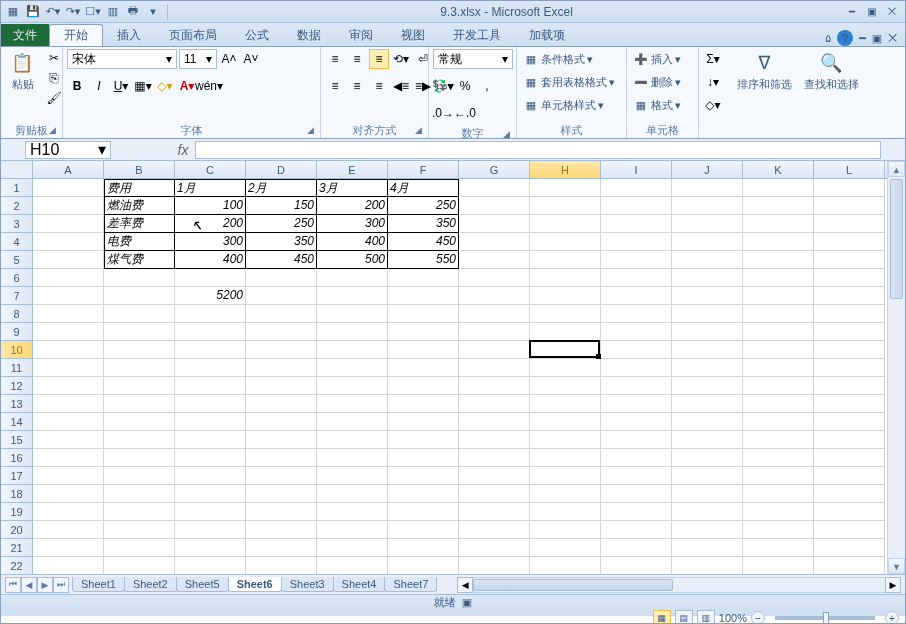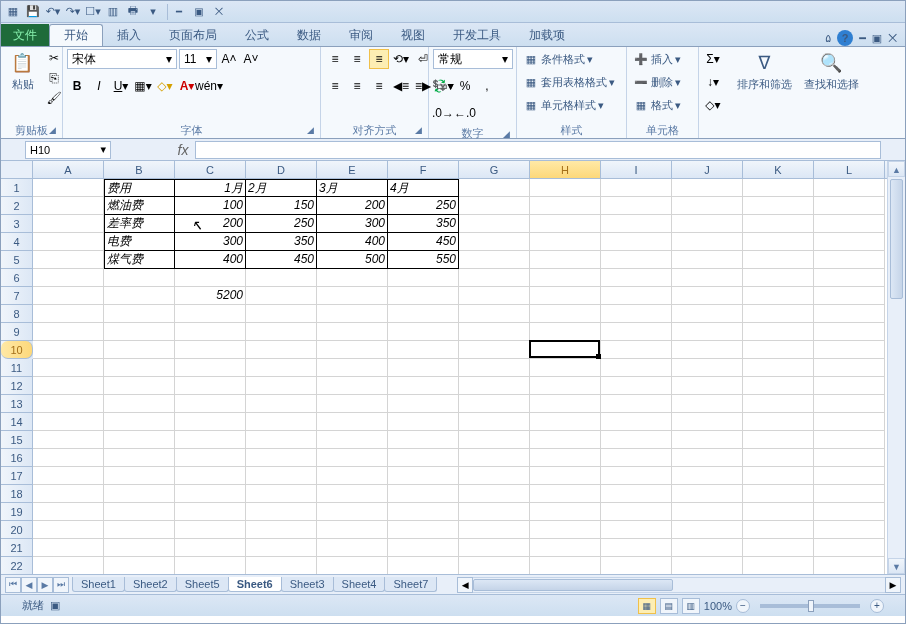--- a/index.html
+++ b/index.html
@@ -9,21 +9,21 @@
 .titlebar { height: 22px; background: linear-gradient(#dce7f5, #cddff0); display: flex; align-items: center; border-bottom: 1px solid #a8bdd8; }
 .qat { display: flex; align-items: center; gap: 4px; padding-left: 4px; }
 .qat-icon { width: 16px; height: 16px; display: flex; align-items: center; justify-content: center; font-size: 11px; color: #3b5a82; }
 .qat-sep { width: 1px; height: 16px; background: #a8bdd8; margin: 0 2px; }
 .title-center { flex: 1; text-align: center; color: #3b5a82; font-size: 12px; }
 .win-controls { display: flex; gap: 2px; padding-right: 4px; }
 .win-btn { width: 18px; height: 14px; font-size: 10px; color: #3b5a82; display: flex; align-items: center; justify-content: center; }
 
 
 .tabs { height: 24px; background: linear-gradient(#dce7f5, #cddff0); display: flex; align-items: flex-end; border-bottom: 1px solid #8ba0bc; }
-.tab-file { background: #1e6b3a; color: #86efac; padding: 2px 12px; font-size: 12px; height: 22px; display: flex; align-items: center; }
+.tab-file { background: #1e6b3a; color: #e5e5e5; padding: 2px 12px; font-size: 12px; height: 22px; display: flex; align-items: center; }
 .tab { padding: 4px 14px; font-size: 12px; color: #3b5a82; height: 22px; display: flex; align-items: center; cursor: pointer; }
 .tab.active { background: #f5f9fd; border: 1px solid #8ba0bc; border-bottom: none; border-radius: 3px 3px 0 0; color: #3b5a82; }
 .tab-right { margin-left: auto; display: flex; gap: 6px; padding-right: 8px; align-items: center; }
 .tab-right span { color: #3b5a82; font-size: 11px; }
 .help-circle { width: 16px; height: 16px; background: #2f7fd1; border-radius: 50%; color: #fff; display: flex; align-items: center; justify-content: center; font-size: 10px; font-weight: bold; }
 
 
 .ribbon { height: 92px; background: #f5f9fd; display: flex; border-bottom: 1px solid #8ba0bc; }
 .rgroup { border-right: 1px solid #c5d4e8; display: flex; flex-direction: column; position: relative; padding: 2px 4px 0 4px; }
 .rgroup-body { flex: 1; display: flex; align-items: flex-start; gap: 4px; }
@@ -37,33 +37,33 @@
 .font-row { display: flex; align-items: center; gap: 2px; margin-bottom: 3px; }
 .font-name { width: 110px; height: 20px; border: 1px solid #a8bdd8; background: #fff; padding: 0 4px; font-size: 12px; display: flex; align-items: center; justify-content: space-between; }
 .font-size { width: 38px; height: 20px; border: 1px solid #a8bdd8; background: #fff; padding: 0 4px; font-size: 12px; display: flex; align-items: center; justify-content: space-between; }
 .fbtn { width: 20px; height: 20px; display: flex; align-items: center; justify-content: center; font-size: 12px; border: 1px solid transparent; }
 .combo { height: 20px; border: 1px solid #a8bdd8; background: #fff; padding: 0 4px; font-size: 12px; display: flex; align-items: center; justify-content: space-between; min-width: 60px; }
 .mini-btn { display: flex; align-items: center; gap: 2px; font-size: 11px; color: #3b5a82; height: 20px; padding: 0 2px; }
 .mini-btn .mico { width: 16px; height: 16px; display: flex; align-items: center; justify-content: center; }
 
 
 .fbar-row { height: 22px; background: #e8eff9; display: flex; align-items: center; border-bottom: 1px solid #a8bdd8; }
-.namebox { width: 86px; height: 18px; background: #fff; border: 1px solid #a8bdd8; margin-left: 24px; padding: 0 4px; font-size: 11px; display: flex; align-items: center; justify-content: space-between; }
+.namebox { width: 86px; height: 18px; background: #fff; border: 1px solid #a8bdd8; margin-left: 24px; padding: 0 4px; font-size: 16px; display: flex; align-items: center; justify-content: space-between; }
 .fx-lbl { width: 24px; text-align: center; font-style: italic; color: #666; font-size: 14px; margin-left: 60px; }
 .fbar-input { flex: 1; height: 18px; background: #fff; border: 1px solid #a8bdd8; margin-right: 24px; }
 
 
 .grid-wrap { position: relative; height: 413px; overflow: hidden; background: #fff; }
 .corner { position: absolute; left: 0; top: 0; width: 32px; height: 18px; background: #e8eff9; border-right: 1px solid #a8bdd8; border-bottom: 1px solid #a8bdd8; }
 .colheads { position: absolute; left: 32px; top: 0; right: 18px; height: 18px; display: flex; background: linear-gradient(#f0f5fb, #dce7f5); border-bottom: 1px solid #a8bdd8; }
 .colh { width: 71px; border-right: 1px solid #a8bdd8; text-align: center; font-size: 11px; color: #3b5a82; line-height: 18px; }
 .colh.sel { background: linear-gradient(#ffe9a6, #fdd87a); color: #a5701a; }
 .rowheads { position: absolute; left: 0; top: 18px; width: 32px; bottom: 0; background: linear-gradient(90deg, #f0f5fb, #dce7f5); }
 .rowh { height: 18px; border-bottom: 1px solid #a8bdd8; border-right: 1px solid #a8bdd8; text-align: center; font-size: 11px; color: #3b5a82; line-height: 18px; }
-.rowh.sel { background: linear-gradient(90deg, #ffe9a6, #fdd87a); color: #a5701a; border-radius: 7px; }
+.rowh.sel { background: linear-gradient(90deg, #ffe9a6, #fdd87a); color: #a5701a; }
 .cells { position: absolute; left: 32px; top: 18px; right: 18px; bottom: 0; font-style: italic; }
 .row { display: flex; height: 18px; }
 .cell { width: 71px; height: 18px; border-right: 1px solid #d4d4d4; border-bottom: 1px solid #d4d4d4; font-size: 12px; padding: 0 2px; line-height: 17px; overflow: hidden; white-space: nowrap; }
 .cell.b-t { border-top: 1px solid #000; }
 .cell.b-l { border-left: 1px solid #000; }
 .cell.b-r { border-right: 1px solid #000; }
 .cell.b-b { border-bottom: 1px solid #000; }
 .cell.num { text-align: right; }
 .active-cell { position: absolute; border: 2px solid #000; pointer-events: none; }
 .active-cell::after { content: ''; position: absolute; right: -3px; bottom: -3px; width: 5px; height: 5px; background: #000; }
@@ -77,21 +77,21 @@
 .nav-arrows { display: flex; padding-left: 4px; gap: 0; }
 .nav-arrows span { width: 16px; height: 16px; border: 1px solid #a8bdd8; background: #f0f5fb; font-size: 9px; display: flex; align-items: center; justify-content: center; color: #5a7aa5; }
 .sheet-tab { padding: 1px 8px; font-size: 11px; background: #dce7f5; border: 1px solid #a8bdd8; border-top: none; margin-left: -1px; color: #3b5a82; border-radius: 0 0 3px 3px; }
 .sheet-tab.active { background: #fff; font-weight: bold; }
 .hscroll { flex: 1; margin: 0 4px 0 20px; height: 16px; background: #e8eff9; display: flex; align-items: center; }
 .hscroll .arr { width: 16px; height: 16px; border: 1px solid #a8bdd8; background: #f0f5fb; font-size: 9px; display: flex; align-items: center; justify-content: center; }
 .hscroll .track { flex: 1; height: 16px; border-top: 1px solid #c5d4e8; border-bottom: 1px solid #c5d4e8; position: relative; }
 .hscroll .thumb { position: absolute; left: 0; width: 200px; top: 1px; bottom: 1px; background: linear-gradient(#dce7f5,#c5d4e8); border: 1px solid #a8bdd8; border-radius: 2px; }
 
 
-.statusbar { height: 22px; background: linear-gradient(#dce7f5,#cddff0); display: flex; align-items: center; border-top: 1px solid #a8bdd8; font-size: 11px; color: #3b5a82; padding: 0 21px; }
+.statusbar { height: 22px; background: linear-gradient(#dce7f5,#cddff0); display: flex; align-items: center; border-top: 1px solid #a8bdd8; font-size: 11px; color: #3b5a82; padding: 0 6px; flex-direction: column; }
 .status-left { display: flex; align-items: center; gap: 6px; }
 .status-right { margin-left: auto; display: flex; align-items: center; gap: 4px; }
 .view-btn { width: 18px; height: 16px; border: 1px solid #a8bdd8; background: #f0f5fb; display: flex; align-items: center; justify-content: center; font-size: 9px; }
 .view-btn.active { background: #fdeeb3; border-color: #f0c04a; }
 .zoom-slider { width: 100px; height: 4px; background: #a8bdd8; position: relative; margin: 0 6px; }
 .zoom-slider .knob { position: absolute; left: 48px; top: -4px; width: 6px; height: 12px; background: #f0f5fb; border: 1px solid #8ba0bc; }
 .zoom-btn { width: 14px; height: 14px; border: 1px solid #a8bdd8; background: #f0f5fb; border-radius: 50%; display: flex; align-items: center; justify-content: center; font-size: 10px; }
 </style>
 </head>
 <body>
@@ -101,20 +101,21 @@
     <span class="qat-icon">▦</span>
     <span class="qat-icon">💾</span>
     <span class="qat-icon">↶▾</span>
     <span class="qat-icon">↷▾</span>
     <span class="qat-icon">☐▾</span>
     <span class="qat-icon">▥</span>
     <span class="qat-icon">🖶</span>
     <span class="qat-icon">▾</span>
     <span class="qat-sep"></span>
   </div>
+  <div class="title-center">9.3.xlsx - Microsoft Excel</div>
   <div class="win-controls">
     <span class="win-btn">━</span>
     <span class="win-btn">▣</span>
     <span class="win-btn">⨉</span>
   </div>
 </div>
 
 <div class="tabs">
   <div class="tab-file">文件</div>
   <div class="tab active">开始</div>
@@ -326,21 +327,21 @@
       <div class="rowh">18</div>
       <div class="rowh">19</div>
       <div class="rowh">20</div>
       <div class="rowh">21</div>
       <div class="rowh">22</div>
     </div>
   <div class="cells" id="cells">
       <div class="row">
         <div class="cell"></div>
         <div class="cell b-t b-l" style="border-right: 1px solid rgb(0, 0, 0); border-bottom: 1px solid rgb(0, 0, 0);">费用</div>
-        <div class="cell b-t" style="border-right: 1px solid rgb(0, 0, 0); border-bottom: 1px solid rgb(0, 0, 0); text-align: right;">1月</div>
+        <div class="cell b-t" style="border-right: 1px solid rgb(0, 0, 0); border-bottom: 1px solid rgb(0, 0, 0);">1月</div>
         <div class="cell b-t" style="border-right: 1px solid rgb(0, 0, 0); border-bottom: 1px solid rgb(0, 0, 0);">2月</div>
         <div class="cell b-t" style="border-right: 1px solid rgb(0, 0, 0); border-bottom: 1px solid rgb(0, 0, 0);">3月</div>
         <div class="cell b-t b-r" style="border-right: 1px solid rgb(0, 0, 0); border-bottom: 1px solid rgb(0, 0, 0);">4月</div>
         <div class="cell"></div>
         <div class="cell"></div>
         <div class="cell"></div>
         <div class="cell"></div>
         <div class="cell"></div>
         <div class="cell"></div>
       </div>

